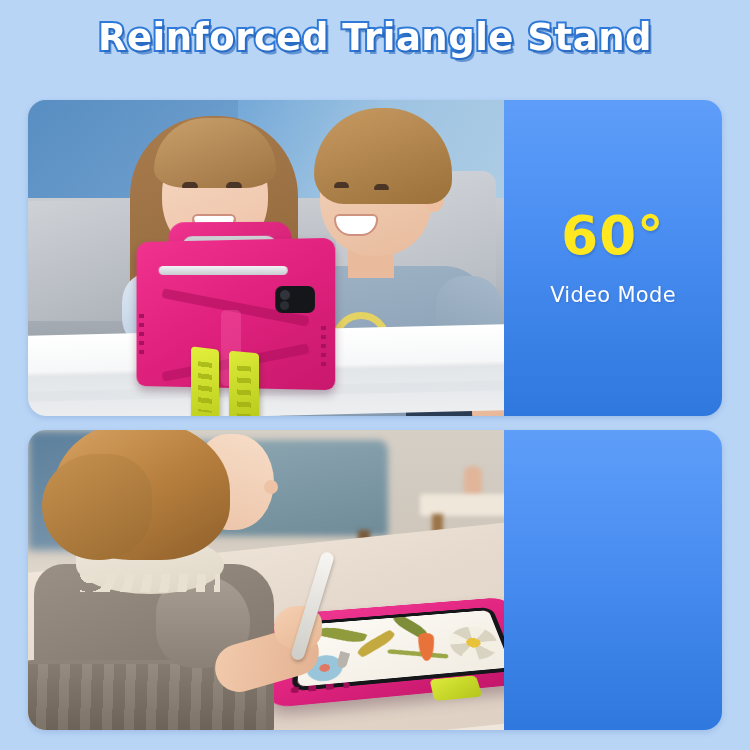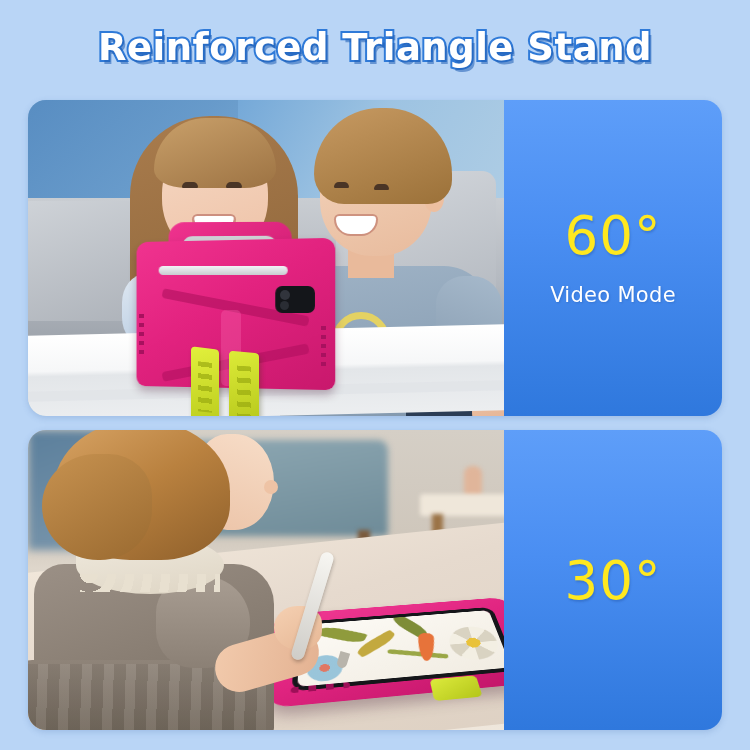--- a/index.html
+++ b/index.html
@@ -5,21 +5,21 @@
   * { margin:0; padding:0; box-sizing:border-box; }
   html,body { width:750px; height:750px; overflow:hidden; }
   body {
     background:#b9d5f6;
     font-family:"DejaVu Sans", sans-serif;
     position:relative;
   }
 
   
   .title-wrap{
-    position:absolute; left:0; top:26px; width:750px;
+    position:absolute; left:0; top:16px; width:750px;
     text-align:center;
   }
   .title{
     display:inline-block;
     font-family:"DejaVu Sans", sans-serif;
     font-size:37px; font-weight:bold;
     letter-spacing:.5px;
     color:#ffffff;
     -webkit-text-stroke:4px #2f7ad8;
     paint-order:stroke fill;
@@ -37,21 +37,21 @@
   #panel-2{ top:430px; height:300px; }
 
   .photo{ position:relative; width:476px; height:100%; overflow:hidden; }
   .info{
     position:relative; width:218px; height:100%;
     background:linear-gradient(180deg,#5e9ef9 0%,#4a8ef2 42%,#2f78dd 100%);
     display:flex; flex-direction:column;
     align-items:center; justify-content:center;
   }
   .angle{
-    font-size:53px; font-weight:normal; color:#ffe81f;
+    font-size:53px; font-weight:bold; color:#ffe81f;
     letter-spacing:1px; line-height:1;
     text-shadow:1px 2px 2px rgba(20,60,130,.25);
   }
   .mode{
     margin-top:21px;
     font-size:21px; color:#ffffff; font-weight:500;
     letter-spacing:.3px;
     text-shadow:1px 1px 2px rgba(20,60,130,.22);
   }
 
@@ -389,15 +389,14 @@
       <div class="g2-hair"></div>
       <div class="g2-hair2"></div>
       <div class="g2-arm"></div>
       <div class="g2-hand"></div>
     </div>
     <div class="stylus"></div>
     <div class="stylus-tip"></div>
   </div>
 
   <div class="info">
-    <div class="angle">30°</div>
   </div>
 </div>
 
 </body></html>

